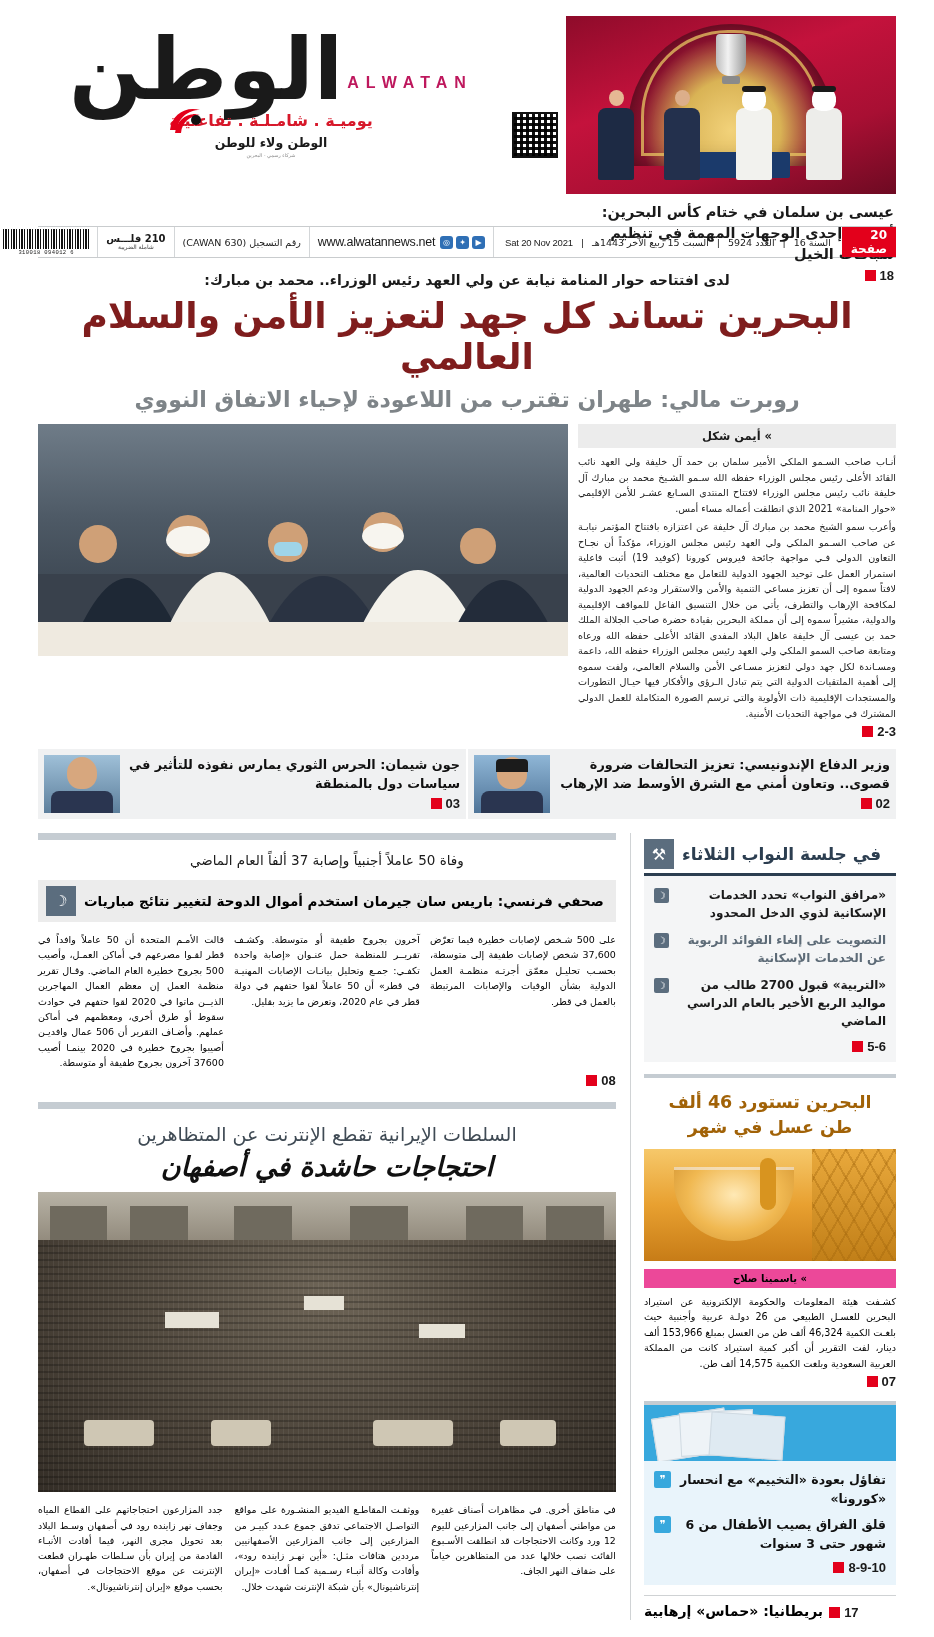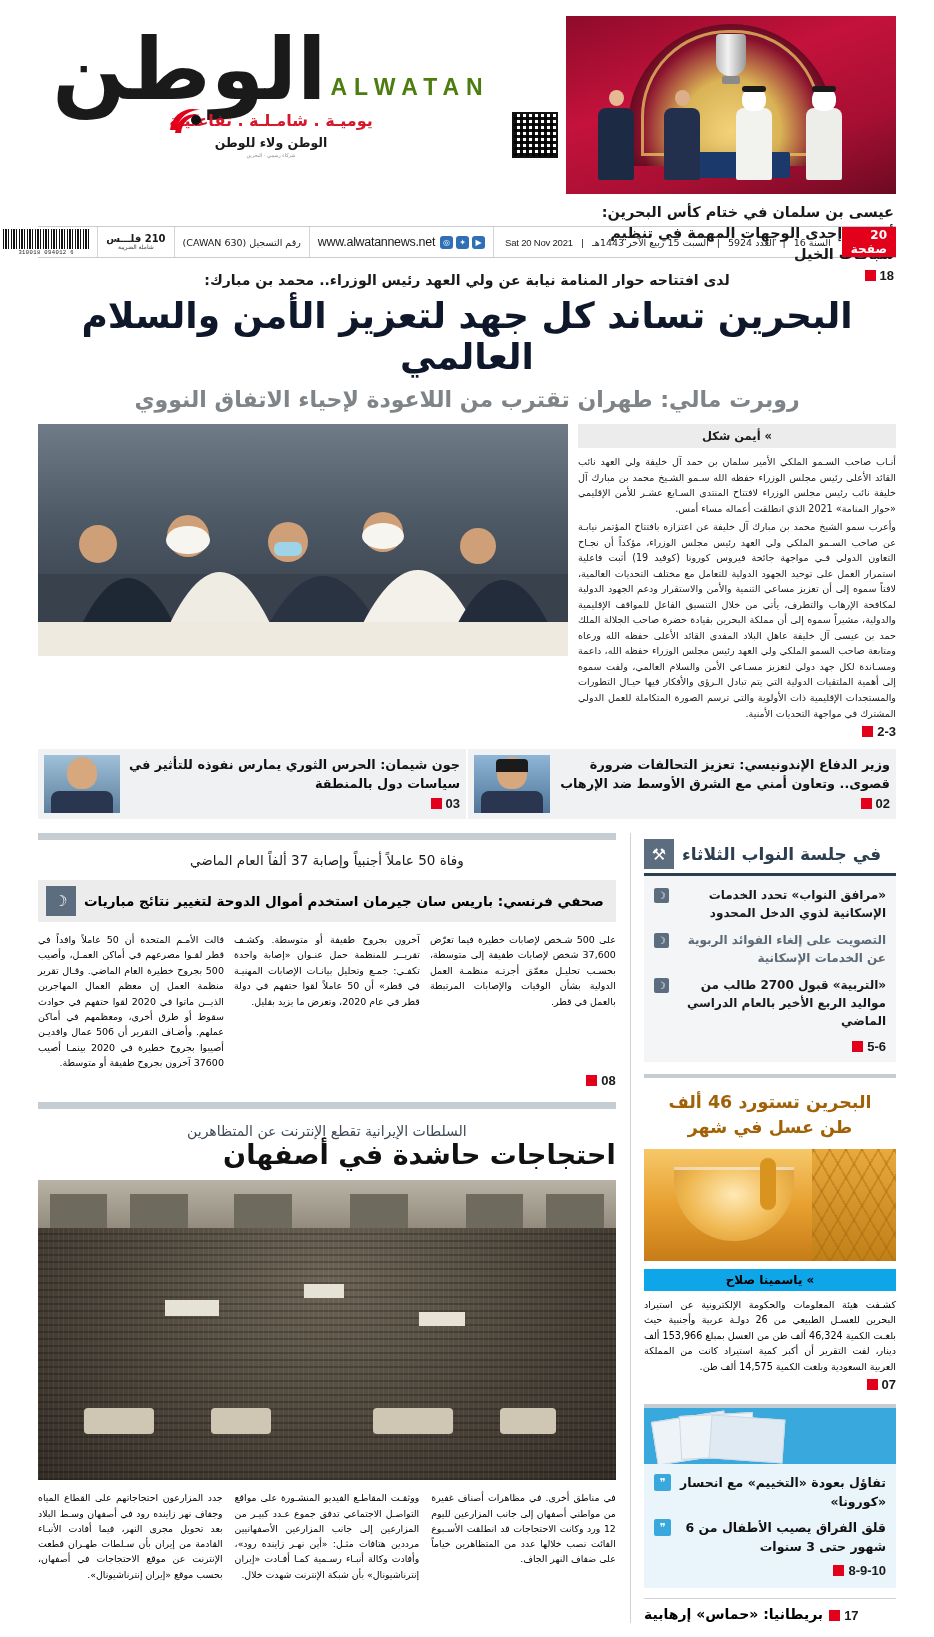--- a/index.html
+++ b/index.html
@@ -30,21 +30,21 @@
     flex: 1 1 auto;
     display: flex;
     flex-direction: column;
     align-items: center;
     justify-content: flex-start;
     padding-top: 14px;
     position: relative;
   }
   .logo-row { display: flex; align-items: flex-start; justify-content: center; gap: 4px; }
   .logo-latin {
-    font-size: 23px; letter-spacing: 7px; color: #4d7c0f;
+    font-size: 16px; letter-spacing: 7px; color: #be185d;
     font-weight: 700; padding-top: 44px; font-family: "Liberation Sans", sans-serif;
   }
   .logo-arabic {
     font-size: 86px; font-weight: 900; color: #1a1a1a;
     line-height: 0.92; letter-spacing: -2px;
     font-family: "DejaVu Sans", sans-serif;
   }
   .logo-swoosh {
     position: absolute; left: 128px; top: 84px;
     width: 46px; height: 46px;
@@ -181,21 +181,21 @@
   .bc-wrap { display:flex; flex-direction:column; align-items:center; }
   .bc-num { font-size: 5.5px; font-family:"Liberation Mono",monospace; letter-spacing:.4px; }
   .ib-fils { text-align:center; line-height:1.15; }
   .ib-fils .a { font-size: 10px; font-weight: 700; }
   .ib-fils .b { font-size: 6px; color:#444; }
 
   
   .lead { text-align: center; padding-top: 14px; }
   .lead .kicker { font-size: 14px; font-weight: 700; color: #1a1a1a; }
   .lead .h1 {
-    font-size: 36px; font-weight: 900; color: #0f172a; margin-top: 7px; letter-spacing: -0.5px;
+    font-size: 36px; font-weight: 900; color: #7f1d1d; margin-top: 7px; letter-spacing: -0.5px;
   }
   .lead .h2 {
     font-size: 22px; font-weight: 900; color: #7e8488; margin-top: 10px;
   }
 
   
   .leadrow { display: flex; flex-direction: row-reverse; gap: 10px; margin-top: 12px; }
   .lead-photo { flex: 0 0 530px; height: 232px; position: relative; overflow: hidden; background:#2a3440; }
   .lp-bg { position:absolute; inset:0; background: linear-gradient(180deg,#6f7c88 0%,#4e5a66 40%,#2e3742 100%); }
   .lp-green { position:absolute; right:10px; bottom:0; width:120px; height:58px;
@@ -264,21 +264,21 @@
     border-radius: 0 0 60px 60px; border-top: 3px solid rgba(255,255,255,.6);
   }
   .honey-drip { position:absolute; left:46%; top:8%; width:16px; height:52px; background:#d8941f; border-radius:8px; }
   .honey-comb {
     position:absolute; right:0; top:0; width:84px; height:100%;
     background:
       repeating-linear-gradient(60deg, rgba(160,100,10,.35) 0 2px, transparent 2px 14px),
       repeating-linear-gradient(-60deg, rgba(160,100,10,.35) 0 2px, transparent 2px 14px),
       linear-gradient(180deg,#e9a93c,#c17f18);
   }
-  .card-byline { background:#0ea5e9; text-align:center; font-size:12px; font-weight:700; padding:4px; margin-top:8px; }
+  .card-byline { background:#ec4899; text-align:center; font-size:10px; font-weight:700; padding:4px; margin-top:8px; }
   .card-body { font-size: 9.6px; line-height: 1.62; text-align: justify; direction: rtl; padding-top: 6px; }
 
   
   .fam-head {
     background: #38a8dd; height: 56px; display:flex; flex-direction: row-reverse;
     align-items:center; justify-content: space-between; padding: 0 12px; position:relative; overflow:hidden;
   }
   .fam-head .ttl { font-size: 25px; font-weight: 700; color: #fff; display:flex; flex-direction:row-reverse; align-items:center; gap:8px; }
   .fam-head .tri { width:0;height:0;border-top:9px solid transparent;border-bottom:9px solid transparent;border-right:13px solid #fff; }
   .fam-mags { position:absolute; left:10px; top:6px; width:150px; height:46px; }
@@ -302,22 +302,22 @@
     display:flex; flex-direction: row-reverse; align-items:center; gap:8px;
     background:#ececec; padding:6px 8px; margin-top: 12px;
   }
   .subbox .ico { flex:0 0 30px; height:30px; background:#5b6d7e; color:#fff; font-size:15px; display:flex;align-items:center;justify-content:center; }
   .subbox .t { font-size: 13.5px; font-weight:700; line-height:1.5; text-align:right; direction:rtl; }
 
   .cols3 { display:flex; flex-direction: row-reverse; gap:10px; margin-top:10px; }
   .cols3 .c { flex:1 1 0; font-size:9.5px; line-height:1.62; text-align:justify; direction:rtl; }
 
   
-  .iran-kicker { text-align:center; font-size:14px; color:#3f4a54; padding-top:14px; direction:rtl; }
-  .iran-h1 { font-size:27px; font-weight:900; color:#111; direction:rtl; }
+  .iran-kicker { text-align:center; font-size:19px; color:#3f4a54; padding-top:14px; direction:rtl; }
+  .iran-h1 { text-align:center; font-size:27px; font-weight:900; color:#111; margin-top:6px; direction:rtl;font-style:italic; }
   .iran-img { width:100%; height:300px; margin-top:10px; position:relative; overflow:hidden; background:#5b5146; }
   .crowd-sky { position:absolute; left:0; top:0; width:100%; height:56px; background:linear-gradient(180deg,#b8b3a6,#8d8577); }
   .crowd-bldg { position:absolute; top:14px; width:10%; height:48px; background:#6f6a5e; }
   .crowd-body { position:absolute; left:0; top:48px; width:100%; height:252px;
     background:
       repeating-linear-gradient(0deg, rgba(0,0,0,.22) 0 2px, transparent 2px 7px),
       repeating-linear-gradient(90deg, rgba(255,255,255,.06) 0 1px, transparent 1px 5px),
       radial-gradient(ellipse at 50% 20%, #6d6456 0%, #4a4238 60%, #332d26 100%);
   }
   .crowd-tent { position:absolute; bottom:46px; width:70px; height:26px; background:#cfc7b4; border-radius:4px; }

